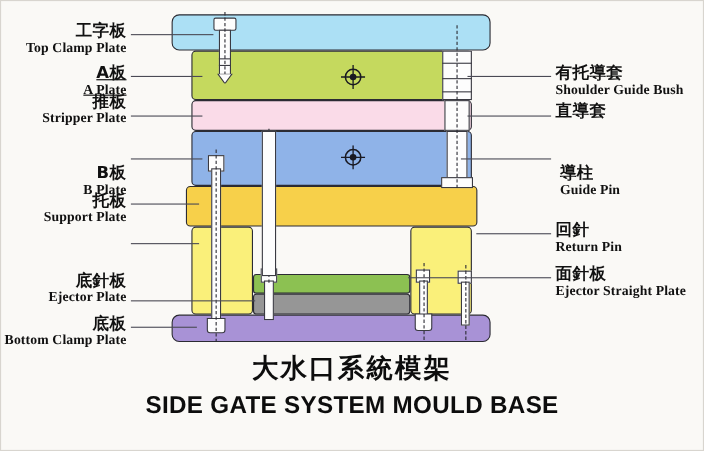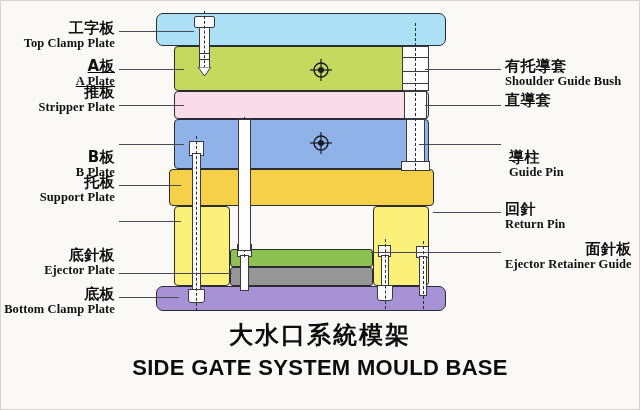--- a/index.html
+++ b/index.html
@@ -187,23 +187,23 @@
     <div class="cn">直導套</div>
   </div>
   <div class="lbl right" style="left:508px;top:133px;margin-top:16px;">
     <div class="cn">導柱</div>
     <div class="en">Guide Pin</div>
   </div>
   <div class="lbl right" style="left:504px;top:201px;">
     <div class="cn">回針</div>
     <div class="en">Return Pin</div>
   </div>
-  <div class="lbl right" style="left:504px;top:241px;text-align:right;">
+  <div class="lbl right" style="left:504px;top:241px;">
     <div class="cn">面針板</div>
-    <div class="en">Ejector Retainer Guide</div>
+    <div class="en">Ejector Straight Plate</div>
   </div>
 
   <div id="title" style="top:318px;">
     <div class="t-cn">大水口系統模架</div>
     <div class="t-en" style="margin-top:4px;">SIDE GATE SYSTEM MOULD BASE</div>
   </div>
 
 </div>
 
 </body></html>

